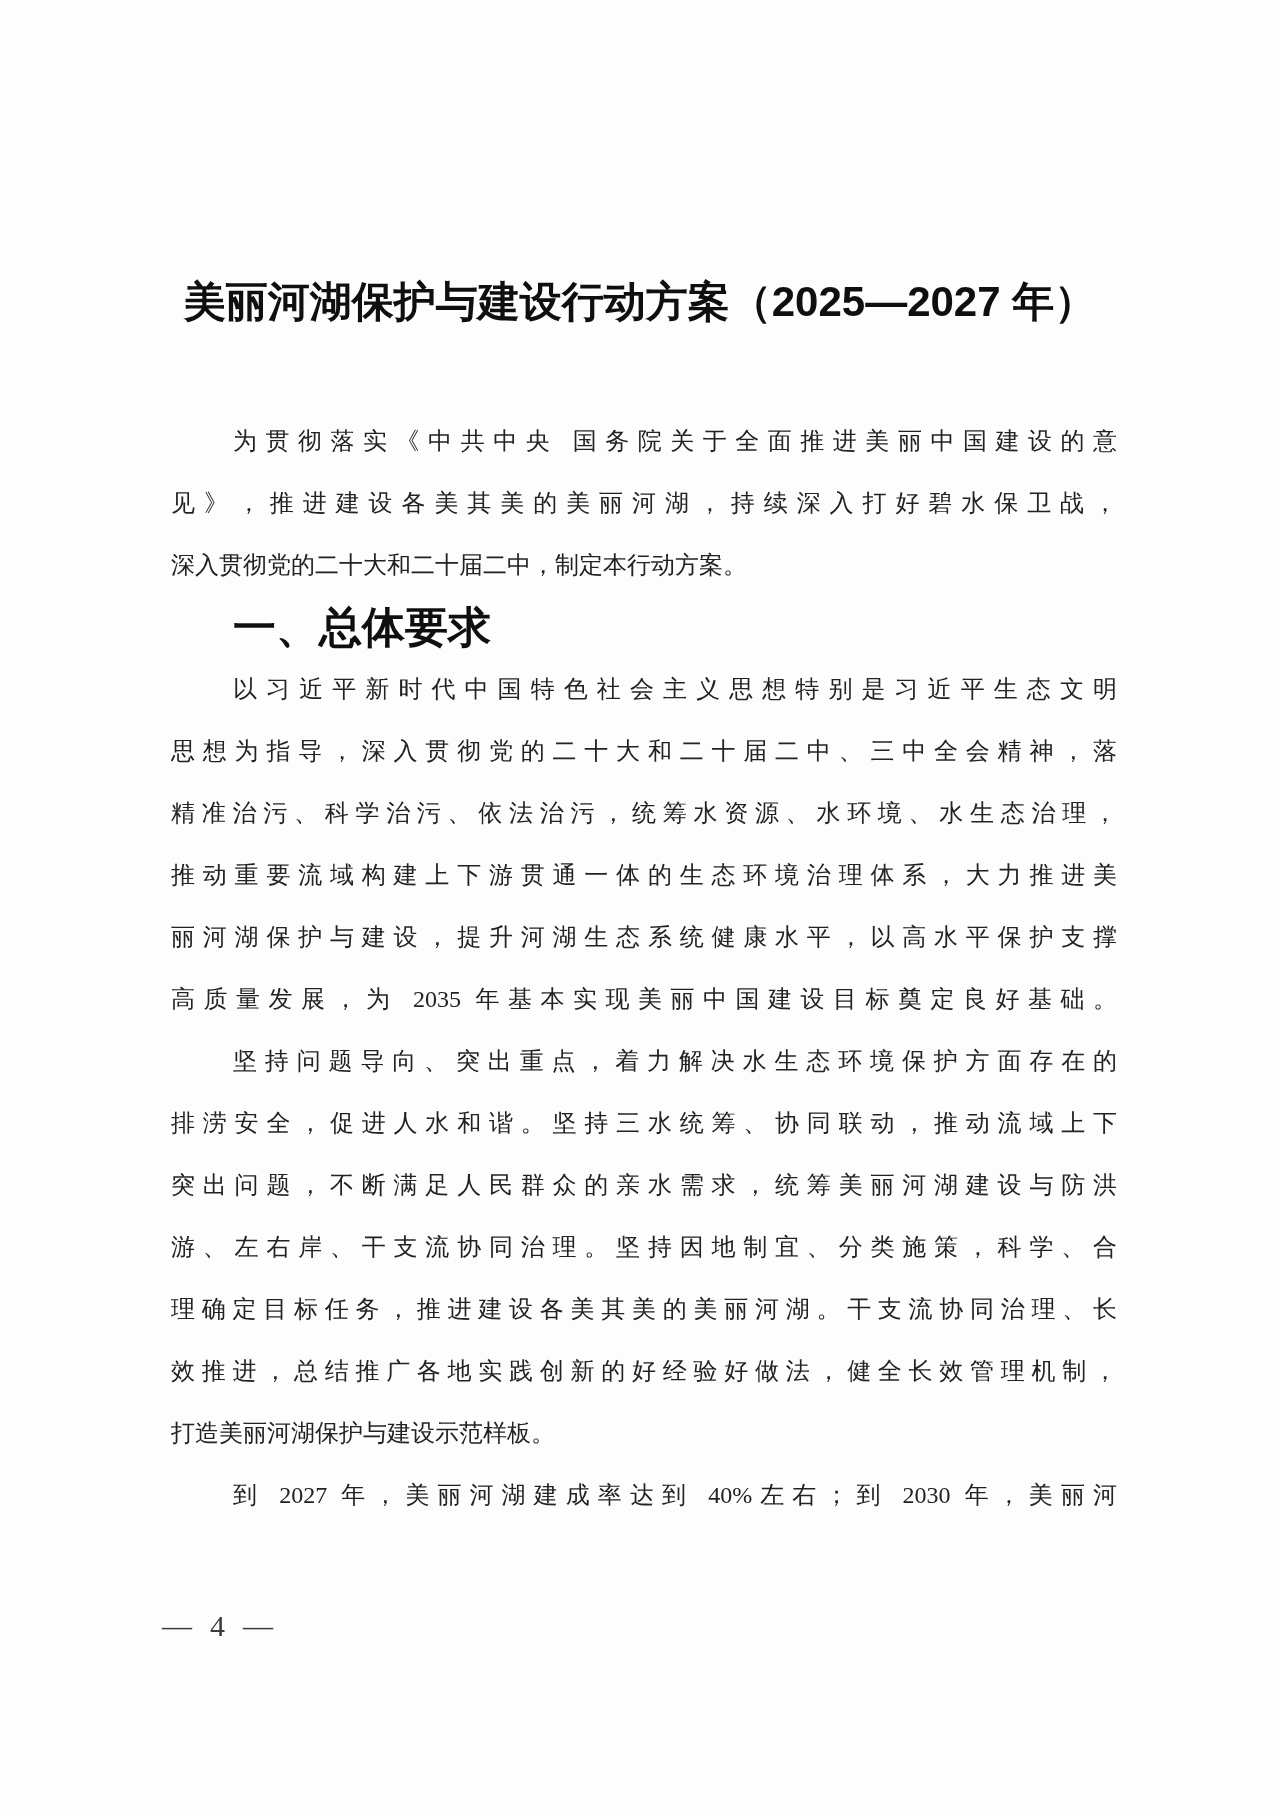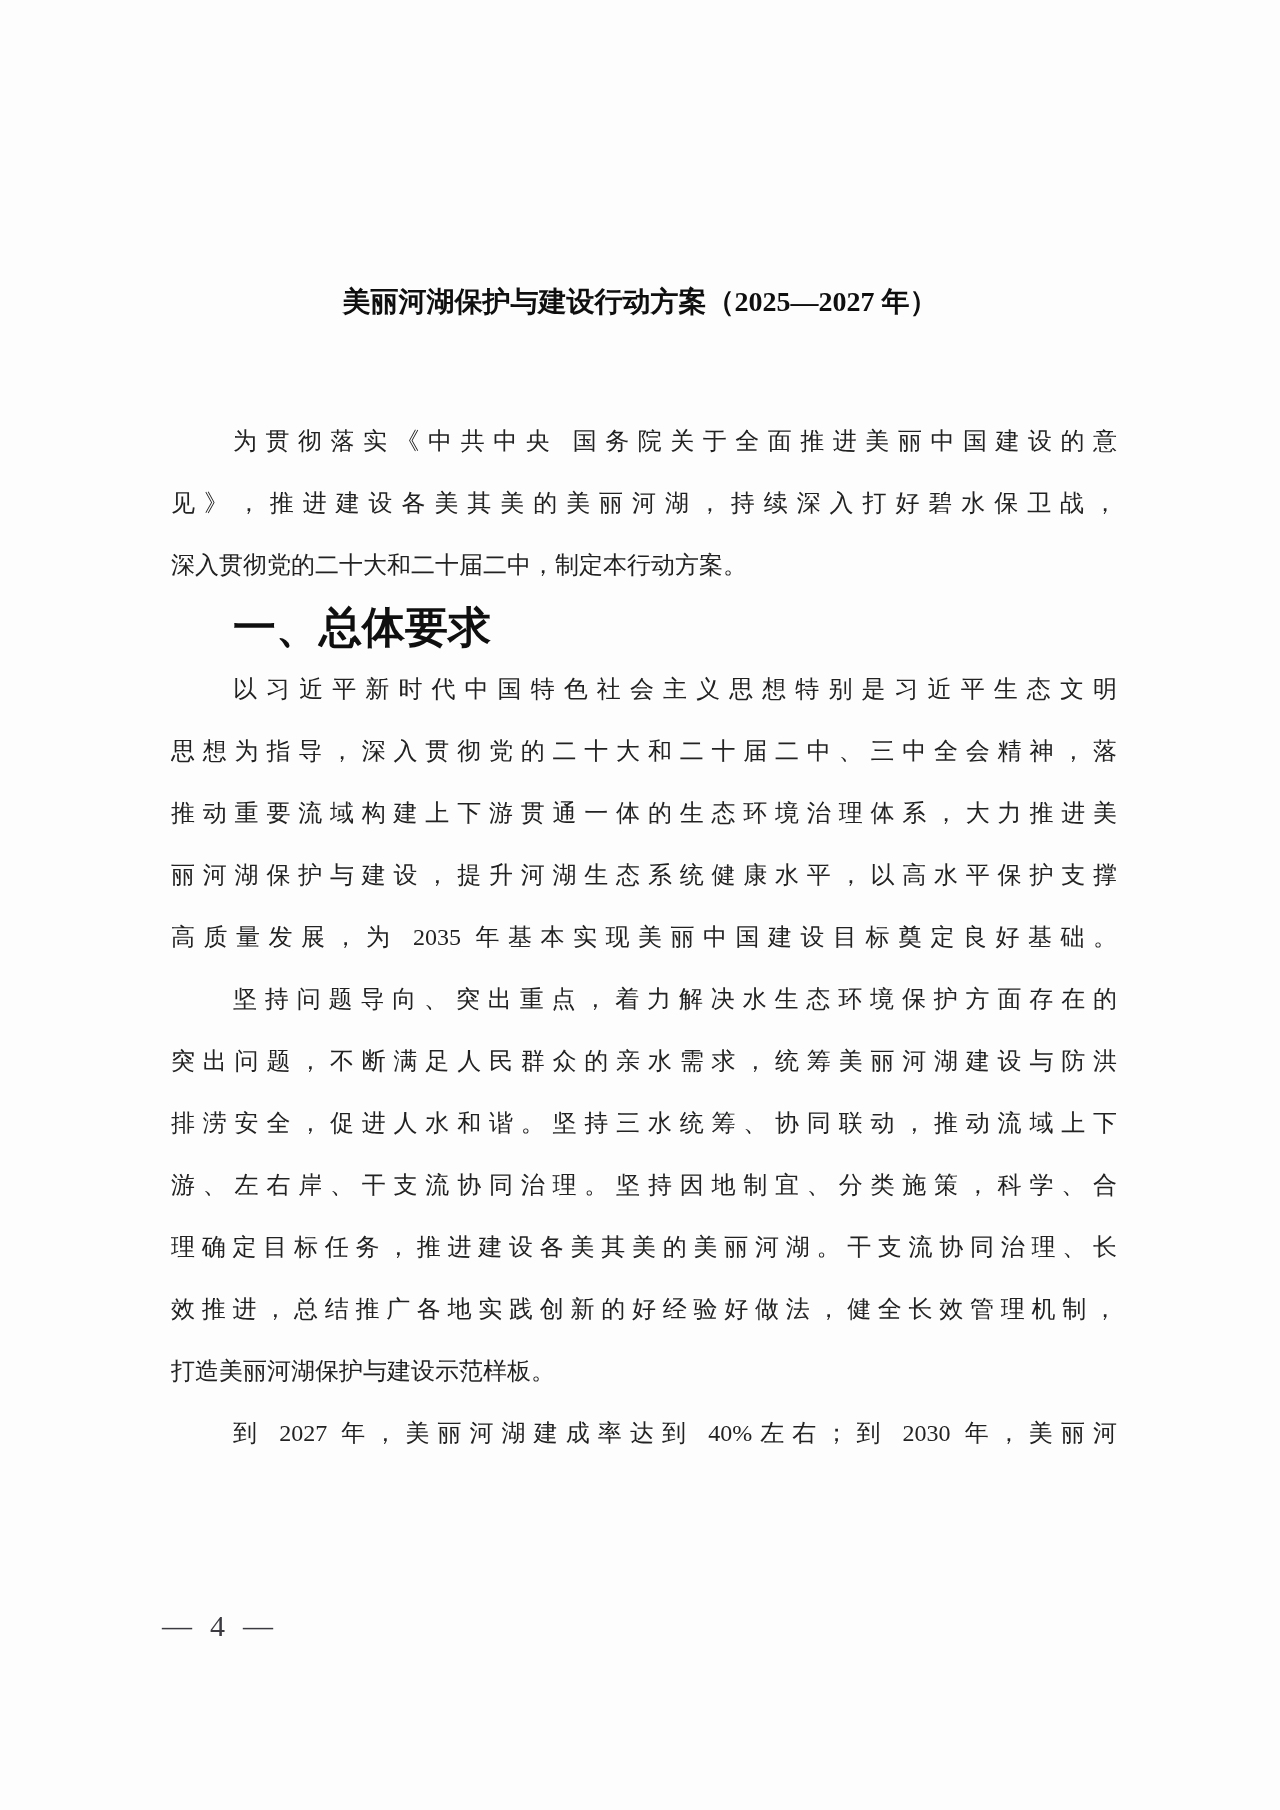--- a/index.html
+++ b/index.html
@@ -15,23 +15,23 @@
     overflow: hidden;
     font-family: "Liberation Serif", "DejaVu Serif", serif;
     color: #222222;
   }
   .doc-title {
     position: absolute;
     top: 276px;
     left: 0;
     width: 100%;
     text-align: center;
-    font-family: Liberation Serif, serif;
+    font-family: Liberation Sans, sans-serif;
     font-weight: bold;
-    font-size: 28px;
+    font-size: 42px;
     line-height: 52px;
     color: #0f0f0f;
     white-space: nowrap;
   }
   .text-block {
     position: absolute;
     top: 410px;
     left: 171px;
     width: 946px;
   }
@@ -79,26 +79,27 @@
 
   <div class="doc-title">美丽河湖保护与建设行动方案（2025—2027 年）</div>
 
   <div class="text-block">
       <div class="line indent fill">为贯彻落实《中共中央 国务院关于全面推进美丽中国建设的意</div>
       <div class="line fill">见》，推进建设各美其美的美丽河湖，持续深入打好碧水保卫战，</div>
       <div class="line">深入贯彻党的二十大和二十届二中，制定本行动方案。</div>
       <div class="line indent heading">一、总体要求</div>
       <div class="line indent fill">以习近平新时代中国特色社会主义思想特别是习近平生态文明</div>
       <div class="line fill">思想为指导，深入贯彻党的二十大和二十届二中、三中全会精神，落</div>
+      <div class="line fill">精准治污、科学治污、依法治污，统筹水资源、水环境、水生态治理，</div>
       <div class="line fill">推动重要流域构建上下游贯通一体的生态环境治理体系，大力推进美</div>
       <div class="line fill">丽河湖保护与建设，提升河湖生态系统健康水平，以高水平保护支撑</div>
       <div class="line fill">高质量发展，为 2035 年基本实现美丽中国建设目标奠定良好基础。</div>
       <div class="line indent fill">坚持问题导向、突出重点，着力解决水生态环境保护方面存在的</div>
+      <div class="line fill">排涝安全，促进人水和谐。坚持三水统筹、协同联动，推动流域上下</div>
       <div class="line fill">突出问题，不断满足人民群众的亲水需求，统筹美丽河湖建设与防洪</div>
-      <div class="line fill">排涝安全，促进人水和谐。坚持三水统筹、协同联动，推动流域上下</div>
       <div class="line fill">游、左右岸、干支流协同治理。坚持因地制宜、分类施策，科学、合</div>
       <div class="line fill">理确定目标任务，推进建设各美其美的美丽河湖。干支流协同治理、长</div>
       <div class="line fill">效推进，总结推广各地实践创新的好经验好做法，健全长效管理机制，</div>
       <div class="line">打造美丽河湖保护与建设示范样板。</div>
       <div class="line indent fill">到 2027 年，美丽河湖建成率达到 40%左右；到 2030 年，美丽河</div>
     </div>
 
   <div class="page-footer">
     <span class="dash">—</span>
     <span>4</span>

